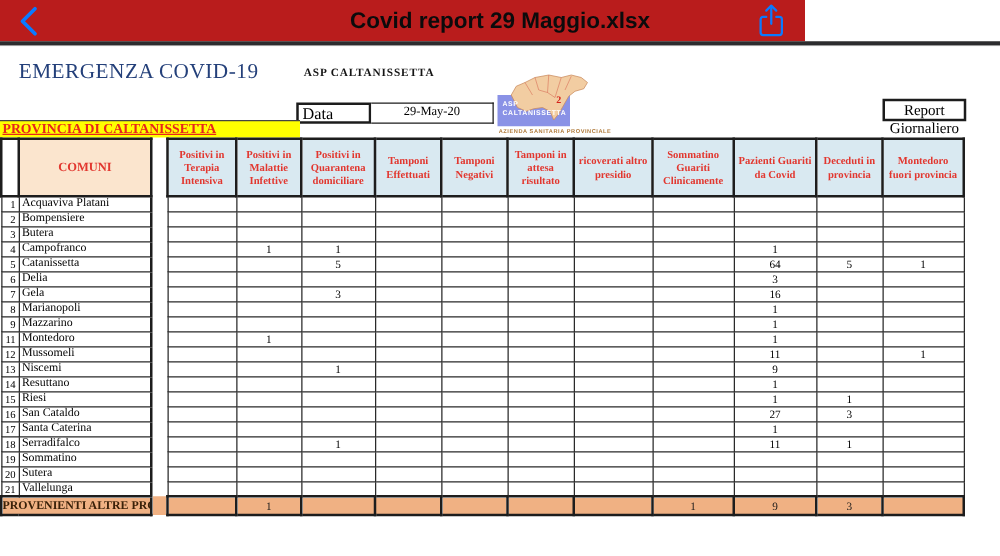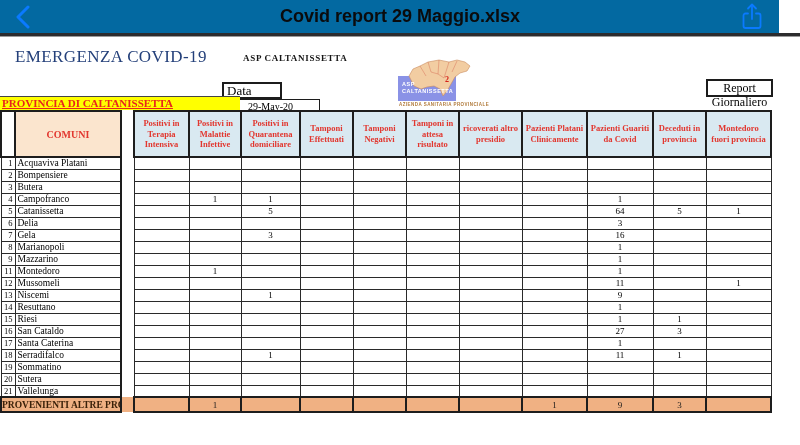--- a/index.html
+++ b/index.html
@@ -1,37 +1,37 @@
 <!DOCTYPE html>
 <html><head>
 <meta charset="utf-8">
 <style>
   * { margin:0; padding:0; box-sizing:border-box; }
   html,body { width:800px; height:445px; }
   body { font-family:"Liberation Sans", sans-serif; background:#ffffff; }
   .screen { position:relative; width:800px; height:445px; overflow:hidden; background:#ffffff; }
 
   
-  .navbar { position:absolute; left:0; top:0; width:779px; height:33px;
-            background:#0369a1; display:flex; align-items:center;padding-left:20px; }
+  .navbar { position:absolute; left:0; top:0; width:644px; height:33px;
+            background:#b91c1c; display:flex; align-items:center;padding-left:20px; }
   .nav-sep  { position:absolute; left:0; top:33px; width:800px; height:3px; background:#2c2c2e; }
   .nav-sep2 { position:absolute; left:0; top:36px; width:800px; height:1px; background:#9a9a9a; }
   .nav-title { position:absolute; left:0; top:0; width:800px; height:33px; text-align:center;
                line-height:33px; font-size:18px; font-weight:600; color:#0b0b0c; }
   .back-btn  { position:absolute; left:14px; top:5px; width:22px; height:24px; cursor:pointer; }
   .share-btn { position:absolute; right:16px; top:3px; width:22px; height:27px; cursor:pointer; }
 
   
   .doc { position:absolute; left:0; top:37px; width:800px; height:408px; background:#ffffff;
          font-family:"Liberation Serif", serif;padding-left:40px; }
   .emergenza { position:absolute; left:15px; top:10px; font-size:17px; letter-spacing:0.4px;
                color:#24407a; font-weight:400; }
   .asp-org   { position:absolute; left:243px; top:16px; font-size:9px; letter-spacing:0.7px;
                font-weight:700; color:#151515; }
-  .data-box  { position:absolute; left:222px; top:45px; display:flex;flex-direction:column; }
+  .data-box  { position:absolute; left:237px; top:45px; display:flex; }
   .data-label{ width:60px; height:17px; border:2px solid #1c1c1c; font-size:13px;
                padding-left:3px; line-height:13px; background:#fff; }
   .data-value{ width:98px; height:17px; border:1.5px solid #1c1c1c; border-left:none;
                font-size:10px; text-align:center; line-height:14px; background:#fff; }
   .report-box{ position:absolute; left:706px; top:42px; width:67px; height:18px;
                border:2px solid #1c1c1c; font-size:12px; text-align:center; line-height:14px; }
 
   
   .logo-box { position:absolute; left:398px; top:39px; width:58px; height:25px; background:#8a92e6; }
   .logo-map { position:absolute; left:406px; top:21px; width:66px; height:44px; }
@@ -142,21 +142,21 @@
           <td class="corner-num"></td>
           <td class="corner-comuni">COMUNI</td>
           <td class="gap-cell"></td>
         <th class="col-hdr">Positivi in Terapia Intensiva</th>
             <th class="col-hdr">Positivi in Malattie Infettive</th>
             <th class="col-hdr">Positivi in Quarantena domiciliare</th>
             <th class="col-hdr">Tamponi Effettuati</th>
             <th class="col-hdr">Tamponi Negativi</th>
             <th class="col-hdr">Tamponi in attesa risultato</th>
             <th class="col-hdr">ricoverati altro presidio</th>
-            <th class="col-hdr">Pazienti Platani Clinicamente</th>
+            <th class="col-hdr">Sommatino Guariti Clinicamente</th>
             <th class="col-hdr">Pazienti Guariti da Covid</th>
             <th class="col-hdr">Deceduti in provincia</th>
             <th class="col-hdr">Montedoro fuori provincia</th>
           </tr>
       </thead>
       <tbody id="tbody">
           <tr>
             <td class="num-cell">1</td>
             <td class="name-cell">Acquaviva Platani</td>
             <td class="gap-cell"></td>

